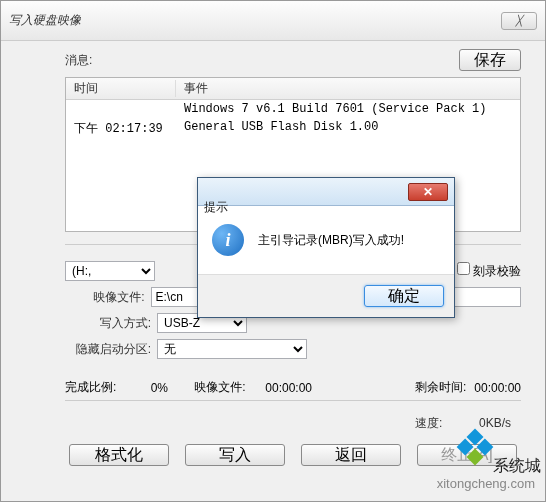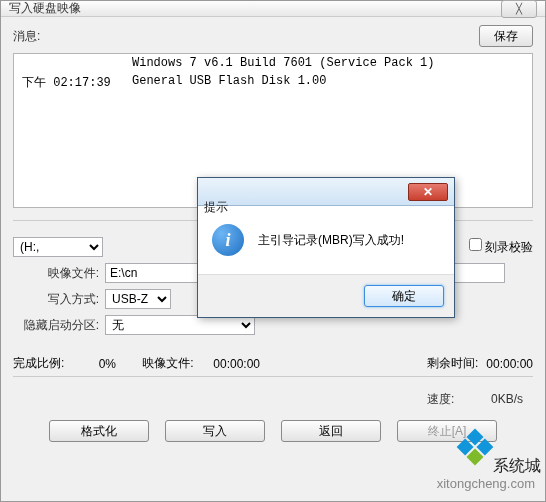--- a/index.html
+++ b/index.html
@@ -1,28 +1,28 @@
 <!DOCTYPE html>
 <html><head>
 <meta charset="utf-8">
 <style>
 * { box-sizing: border-box; margin: 0; padding: 0; }
 body { font-family: "Microsoft YaHei", SimSun, Arial, sans-serif; font-size: 12px; background: #fff; width: 546px; height: 502px; overflow: hidden; position: relative; }
 
 .window { width: 546px; height: 502px; border: 1px solid #999; background: #f0f0f0; position: relative; }
 
-.titlebar { height: 16px; background: linear-gradient(#fdfdfd, #e8e8e8); border-bottom: 1px solid #ccc; display: flex; align-items: center; padding: 0 8px; }
+.titlebar { height: 40px; background: linear-gradient(#fdfdfd, #e8e8e8); border-bottom: 1px solid #ccc; display: flex; align-items: center; padding: 0 8px; font-style: italic; }
 .titlebar .title { flex: 1; color: #333; }
 .titlebar .close-btn { width: 36px; height: 18px; border: 1px solid #aaa; border-radius: 3px; background: linear-gradient(#f8f8f8,#e0e0e0); display: flex; align-items: center; justify-content: center; font-size: 10px; color: #555; cursor: pointer; }
 
-.body { padding: 8px 12px; }
+.body { padding: 8px 24px; margin-left: 40px; }
 
 .msg-row { display: flex; align-items: center; margin-bottom: 6px; }
 .msg-row .label { flex: 1; color: #333; }
-.btn { height: 22px; padding: 0 14px; border: 1px solid #8a8a8a; border-radius: 3px; background: linear-gradient(#fdfdfd,#e3e3e3); cursor: pointer; font-size: 12px; display: inline-flex; align-items: center; justify-content: center; }
+.btn { height: 22px; padding: 0 14px; border: 1px solid #8a8a8a; border-radius: 3px; background: linear-gradient(#fdfdfd,#e3e3e3); cursor: pointer; font-size: 16px; display: inline-flex; align-items: center; justify-content: center; }
 
 .log-box { border: 1px solid #b5b5b5; background: #fff; height: 155px; margin-bottom: 12px; }
 .log-head { display: flex; border-bottom: 1px solid #d0d0d0; background: linear-gradient(#fafafa,#ececec); height: 22px; align-items: center; }
 .log-head .col { padding: 0 8px; color: #333; }
 .col-time { width: 110px; border-right: 1px solid #ddd; }
 .log-body { font-family: "Courier New", monospace; font-size: 12px; }
 .log-row { display: flex; padding: 2px 0; }
 .log-row .c1 { width: 110px; padding-left: 8px; }
 .log-row .c2 { flex: 1; padding-left: 8px; }
 
@@ -76,20 +76,24 @@
   </div>
 
   <div class="body">
 
     <div class="msg-row">
       <span class="label">消息:</span>
       <button class="btn">保存</button>
     </div>
 
     <div class="log-box">
+      <div class="log-head">
+        <div class="col col-time">时间</div>
+        <div class="col">事件</div>
+      </div>
       <div class="log-body">
         <div class="log-row">
           <div class="c1"></div>
           <div class="c2">Windows 7 v6.1 Build 7601 (Service Pack 1)</div>
         </div>
         <div class="log-row">
           <div class="c1">下午 02:17:39</div>
           <div class="c2">General USB Flash Disk  1.00</div>
         </div>
       </div>
@@ -107,21 +111,21 @@
           <input type="checkbox" style="">
           <span>刻录校验</span>
         </label>
       </div>
       <div class="form-row">
         <span class="flabel">映像文件:</span>
         <input class="input" style="width: 400px;" value="E:\cn">
       </div>
       <div class="form-row">
         <span class="flabel">写入方式:</span>
-        <select class="select" style="width:66px">
+        <select class="select" style="width:90px">
           <option>USB-Z</option>
         </select>
       </div>
       <div class="form-row">
         <span class="flabel">隐藏启动分区:</span>
         <select class="select" style="width:150px">
           <option>无</option>
         </select>
       </div>
     </div>

